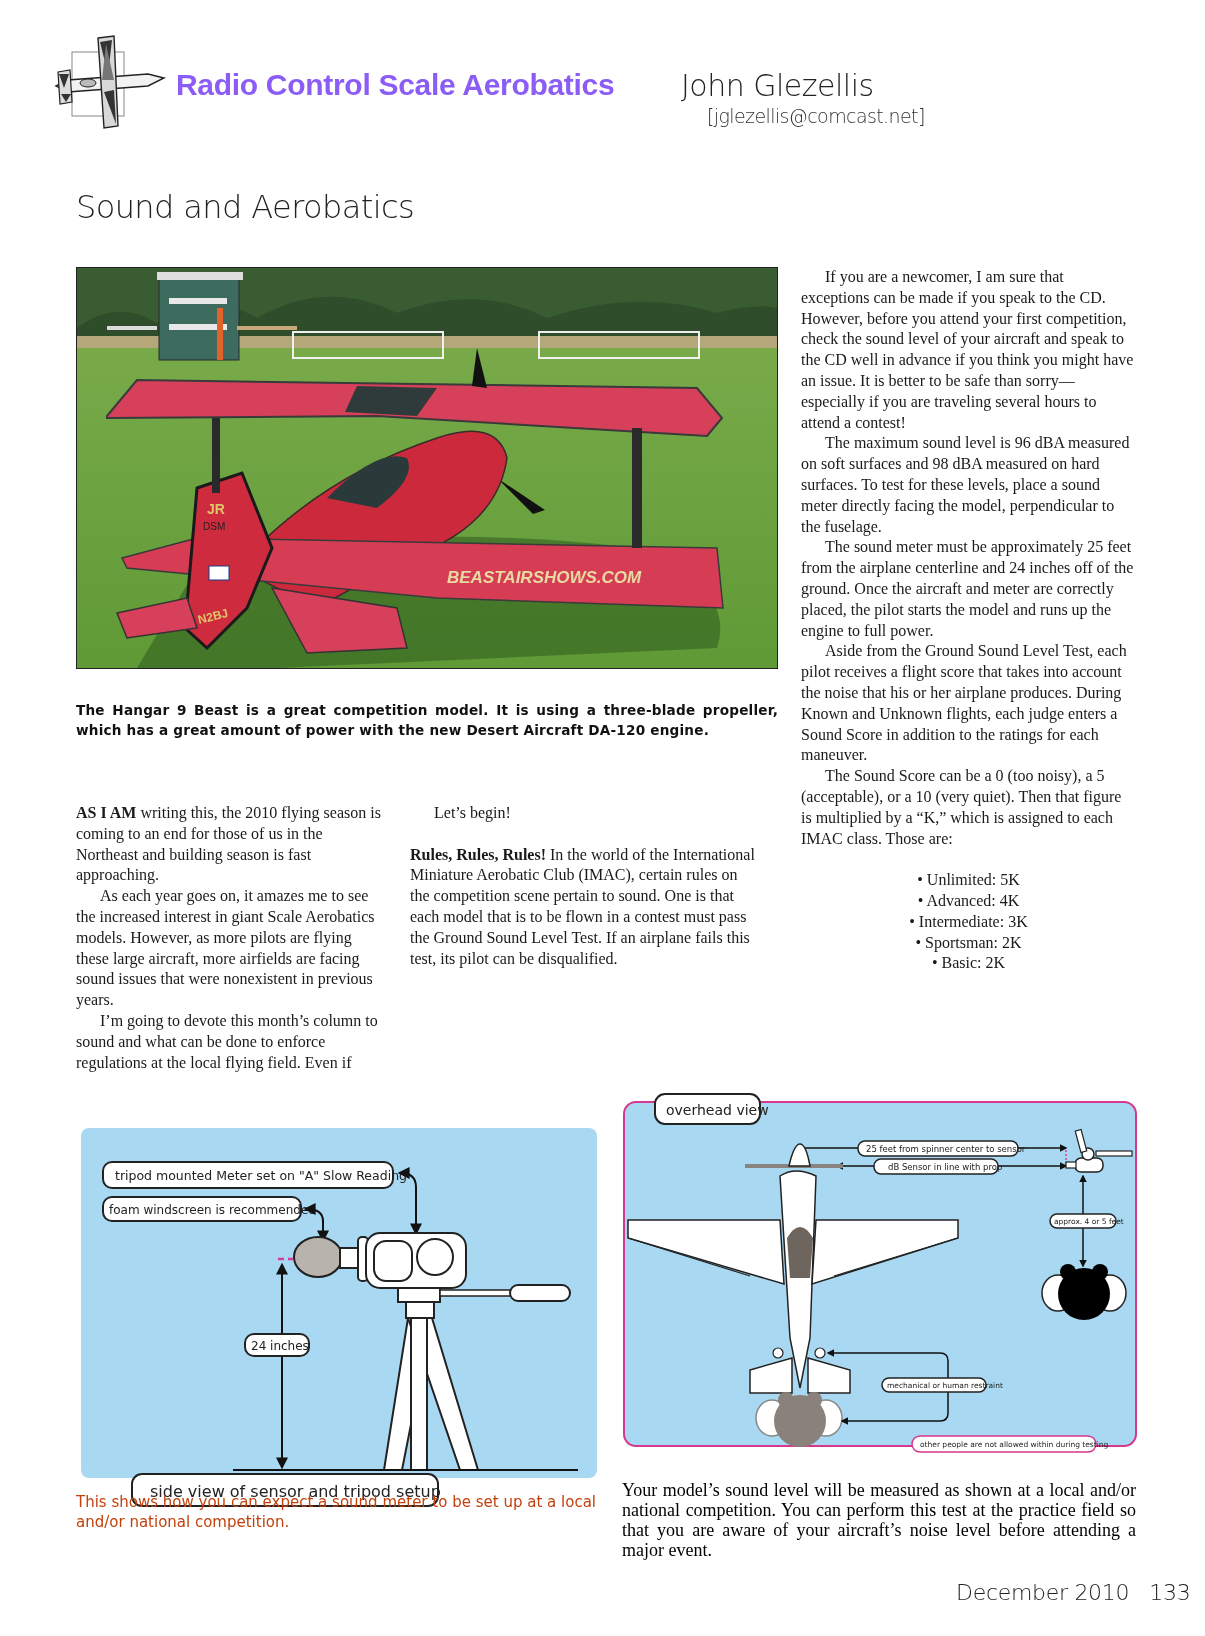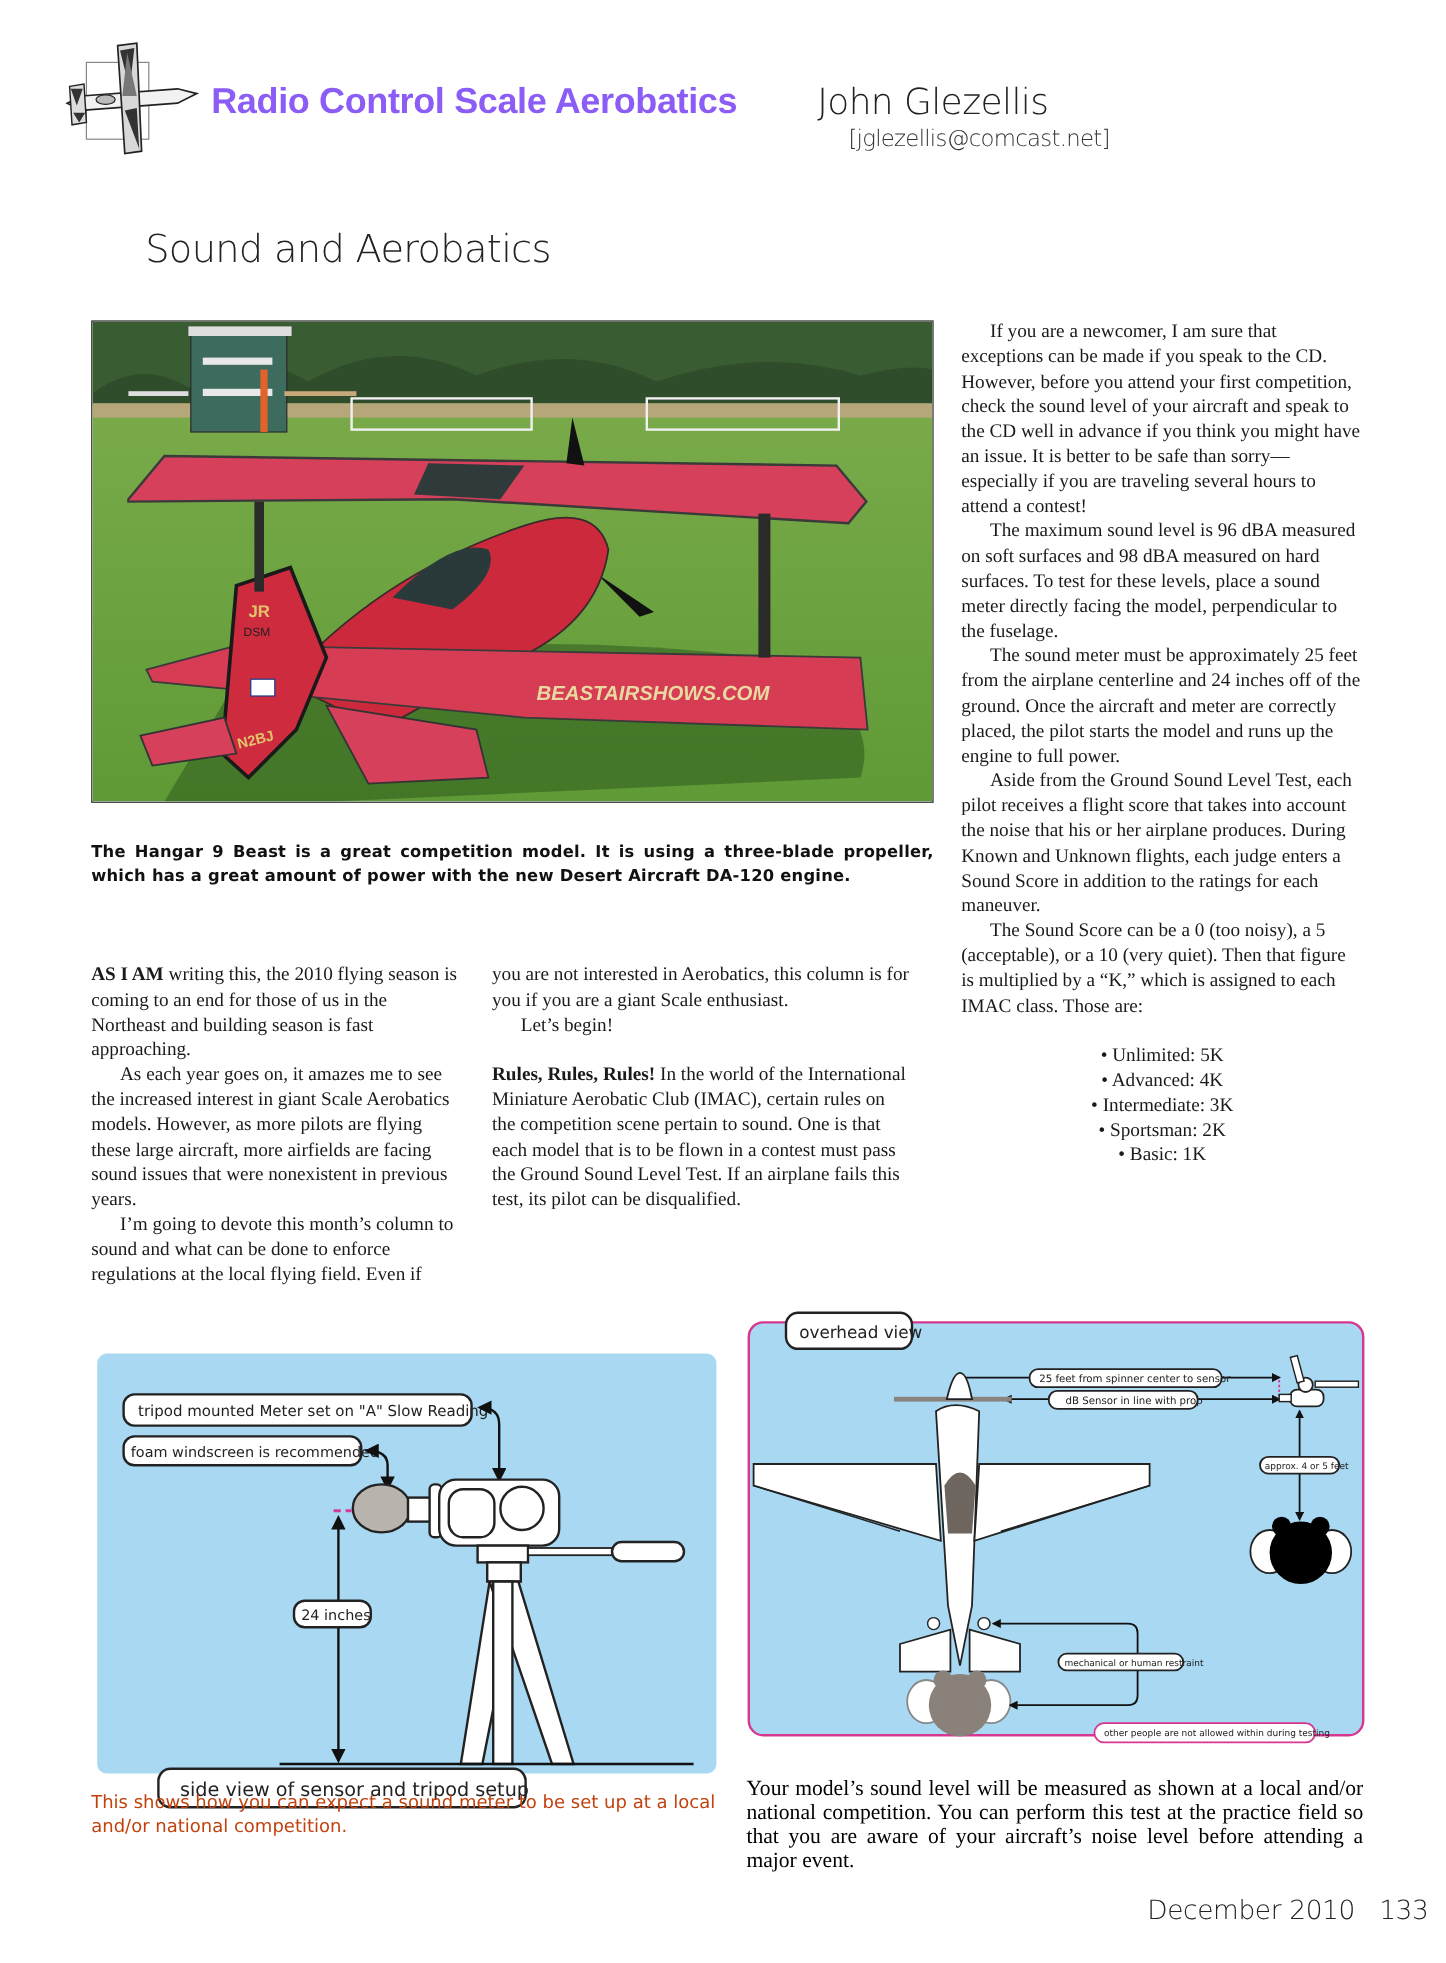--- a/index.html
+++ b/index.html
@@ -4,21 +4,21 @@
 <style>
   html, body { margin:0; padding:0; background:#ffffff; }
   body { width:1205px; height:1636px; position:relative; overflow:hidden; font-family:"Liberation Serif", serif; color:#1a1a1a; }
   .abs { position:absolute; }
 
   
   #logo { left:48px; top:34px; width:130px; height:96px; }
   #dept { left:176px; top:68px; font-family:"Liberation Sans", sans-serif; font-weight:bold; font-size:30px; color:#8b5cf6; letter-spacing:-0.3px; white-space:nowrap; }
   #author { left:681px; top:68px; font-family:"DejaVu Sans", sans-serif; font-weight:200; font-size:30px; color:#222; white-space:nowrap; letter-spacing:-0.5px; }
   #email { left:707px; top:105px; font-family:"DejaVu Sans", sans-serif; font-size:19px; color:#333; white-space:nowrap; letter-spacing:-0.6px; font-weight:200; }
-  #title { left:76px; top:188px; font-family:"DejaVu Sans", sans-serif; font-weight:200; font-size:32px; color:#222; white-space:nowrap; letter-spacing:-0.6px;margin-left:45px; }
+  #title { left:76px; top:188px; font-family:"DejaVu Sans", sans-serif; font-weight:200; font-size:32px; color:#222; white-space:nowrap; letter-spacing:-0.6px; }
 
   
   #photo { left:76px; top:267px; width:700px; height:400px; border:1px solid #222; overflow:hidden; }
   #photo svg { width:100%; height:100%; display:block; }
 
   .caption { font-family:"DejaVu Sans", sans-serif; font-weight:bold; font-size:13.6px; line-height:20px; color:#111; letter-spacing:0.2px; }
   #photo-caption { left:76px; top:700px; width:702px; text-align:justify; }
 
   .col { font-size:16px; line-height:20.8px; color:#1a1a1a; }
   .col p { margin:0; text-indent:24px; }
@@ -121,39 +121,38 @@
 </div>
 <div id="photo-caption" class="abs caption">The Hangar 9 Beast is a great competition model. It is using a three-blade propeller, which has a great amount of power with the new Desert Aircraft DA-120 engine.</div>
 
 <div id="col1" class="abs col">
   <p class="noindent"><span class="lead">AS I AM</span><span> writing this, the 2010 flying season is coming to an end for those of us in the Northeast and building season is fast approaching.</span></p>
   <p>As each year goes on, it amazes me to see the increased interest in giant Scale Aerobatics models. However, as more pilots are flying these large aircraft, more airfields are facing sound issues that were nonexistent in previous years.</p>
   <p>I’m going to devote this month’s column to sound and what can be done to enforce regulations at the local flying field. Even if</p>
 </div>
 
 <div id="col2" class="abs col">
-  <p class="noindent">you are not interested in Aerobatics, this column is for you if you are a giant Scale enthusiast.</p>
   <p>Let’s begin!</p>
   <div class="gap"></div>
   <p class="noindent"><span class="lead">Rules, Rules, Rules!</span><span> In the world of the International Miniature Aerobatic Club (IMAC), certain rules on the competition scene pertain to sound. One is that each model that is to be flown in a contest must pass the Ground Sound Level Test. If an airplane fails this test, its pilot can be disqualified.</span></p>
 </div>
 
 <div id="col3" class="abs col">
   <p>If you are a newcomer, I am sure that exceptions can be made if you speak to the CD. However, before you attend your first competition, check the sound level of your aircraft and speak to the CD well in advance if you think you might have an issue. It is better to be safe than sorry—especially if you are traveling several hours to attend a contest!</p>
   <p>The maximum sound level is 96 dBA measured on soft surfaces and 98 dBA measured on hard surfaces. To test for these levels, place a sound meter directly facing the model, perpendicular to the fuselage.</p>
   <p>The sound meter must be approximately 25 feet from the airplane centerline and 24 inches off of the ground. Once the aircraft and meter are correctly placed, the pilot starts the model and runs up the engine to full power.</p>
   <p>Aside from the Ground Sound Level Test, each pilot receives a flight score that takes into account the noise that his or her airplane produces. During Known and Unknown flights, each judge enters a Sound Score in addition to the ratings for each maneuver.</p>
   <p>The Sound Score can be a 0 (too noisy), a 5 (acceptable), or a 10 (very quiet). Then that figure is multiplied by a “K,” which is assigned to each IMAC class. Those are:</p>
   <div class="gap"></div>
   <ul>
     <li>• Unlimited: 5K</li>
     <li>• Advanced: 4K</li>
     <li>• Intermediate: 3K</li>
     <li>• Sportsman: 2K</li>
-    <li>• Basic: 1K</li>
+    <li>• Basic: 2K</li>
   </ul>
 </div>
 
 <div id="side-diagram" class="abs diagram">
   <svg viewBox="0 0 522 365">
     <defs>
       <marker id="ah" viewBox="0 0 10 10" refX="8" refY="5" markerWidth="6" markerHeight="6" orient="auto-start-reverse">
         <path d="M0 0 L10 5 L0 10 Z" fill="#111"></path>
       </marker>
     </defs>

